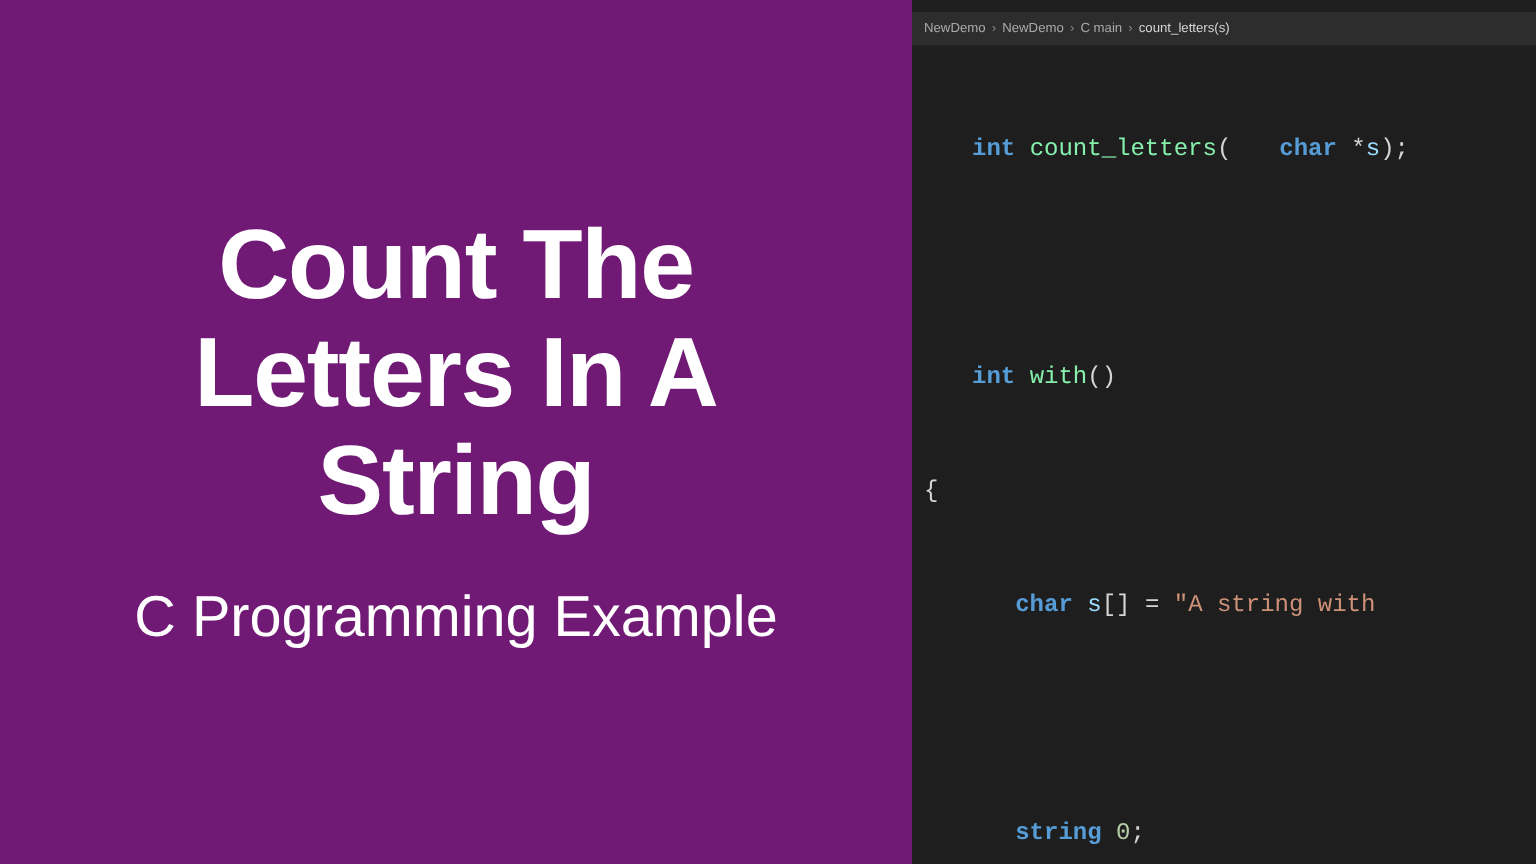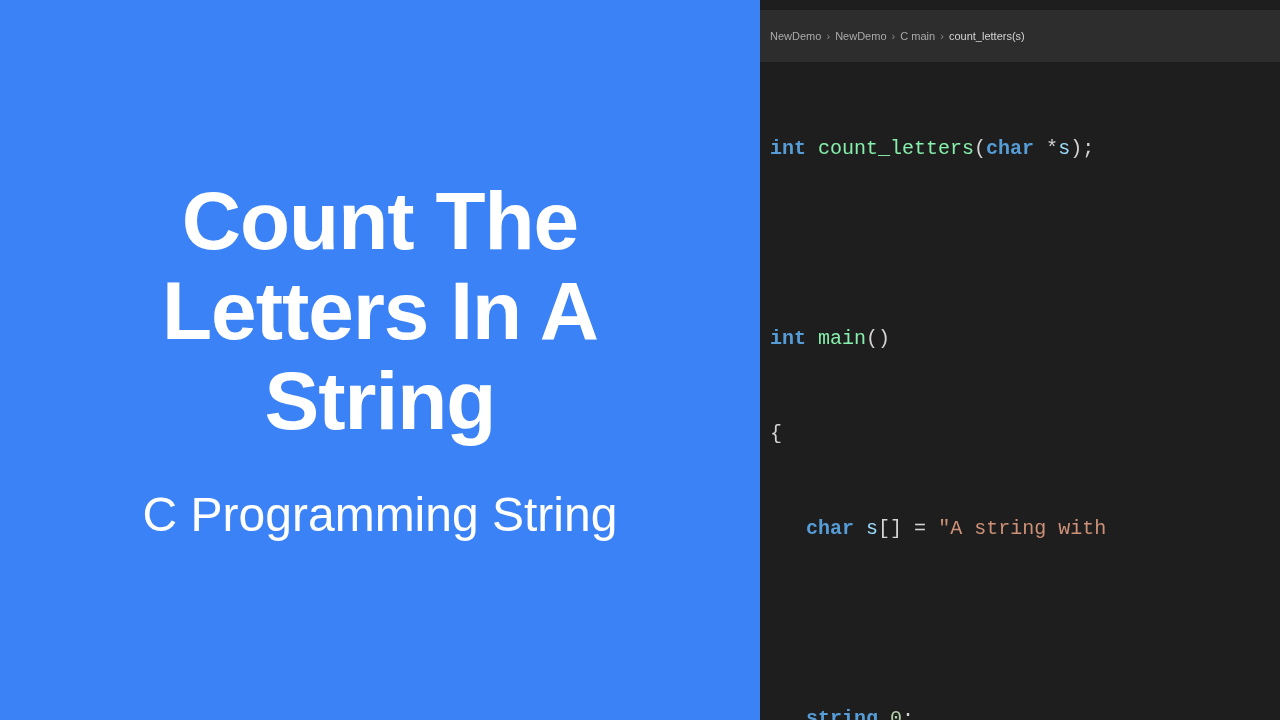--- a/index.html
+++ b/index.html
@@ -8,21 +8,21 @@
       height: 720px;
       overflow: hidden;
       display: flex;
       font-family: 'Segoe UI', Arial, sans-serif;
     }
 
     
     .left-panel {
       width: 760px;
       height: 720px;
-      background-color: #3b82f6;
+      background-color: #701a75;
       display: flex;
       flex-direction: column;
       align-items: center;
       justify-content: center;
       padding: 40px;
     }
 
     .left-panel .title {
       color: #ffffff;
       font-size: 82px;
@@ -47,21 +47,21 @@
       height: 720px;
       background-color: #1e1e1e;
       overflow: hidden;
       padding: 10px 0 10px 0;
       position: relative;
     }
 
     
     .breadcrumb-bar {
       background-color: #2d2d2d;
-      padding: 20px 10px;
+      padding: 8px 10px;
       font-size: 11px;
       color: #aaaaaa;
       white-space: nowrap;
       margin-bottom: 8px;
       font-family: 'Segoe UI', Arial, sans-serif;
     }
 
     .breadcrumb-bar span.sep {
       color: #888;
       margin: 0 2px;
@@ -80,52 +80,52 @@
       color: #d4d4d4;
       white-space: pre;
     }
 
     .code-line {
       display: block;
       padding: 1px 0;
     }
 
     
-    .kw { color: #569cd6; font-weight: bold; } 
+    .kw { color: #569cd6; font-weight: bold; margin-left: 40px; } 
     .fn { color: #86efac; } 
     .str { color: #ce9178; } 
     .num { color: #b5cea8; }
     .op { color: #d4d4d4; }
     .punct { color: #d4d4d4; }
     .var { color: #9cdcfe; }
   </style>
 </head>
 <body>
 
 <div class="left-panel">
   <div class="title">Count The Letters In A String</div>
-  <div class="subtitle">C Programming String</div>
+  <div class="subtitle">C Programming Example</div>
 </div>
 
 <div class="right-panel">
 
   <div class="breadcrumb-bar">
     <span>NewDemo</span>
     <span class="sep">›</span>
     <span>NewDemo</span>
     <span class="sep">›</span>
     <span>C main</span>
     <span class="sep">›</span>
     <span class="active">count_letters(s)</span>
   </div>
 
   <div class="code-area">
     <span class="code-line"><span class="kw">int</span> <span class="fn">count_letters</span><span class="punct">(</span><span class="kw">char</span> <span class="op">*</span><span class="var">s</span><span class="punct">);</span></span>
     <span class="code-line"> </span>
-    <span class="code-line"><span class="kw">int</span> <span class="fn">main</span><span class="punct">()</span></span>
+    <span class="code-line"><span class="kw">int</span> <span class="fn">with</span><span class="punct">()</span></span>
     <span class="code-line"><span class="punct">{</span></span>
     <span class="code-line">   <span class="kw">char</span> <span class="var">s</span><span class="punct">[]</span> <span class="op">=</span> <span class="str">"A string with</span></span>
     <span class="code-line"> </span>
     <span class="code-line">   <span class="kw">string</span> <span class="num">0</span><span class="punct">;</span></span>
     
     
     
     
     
     

